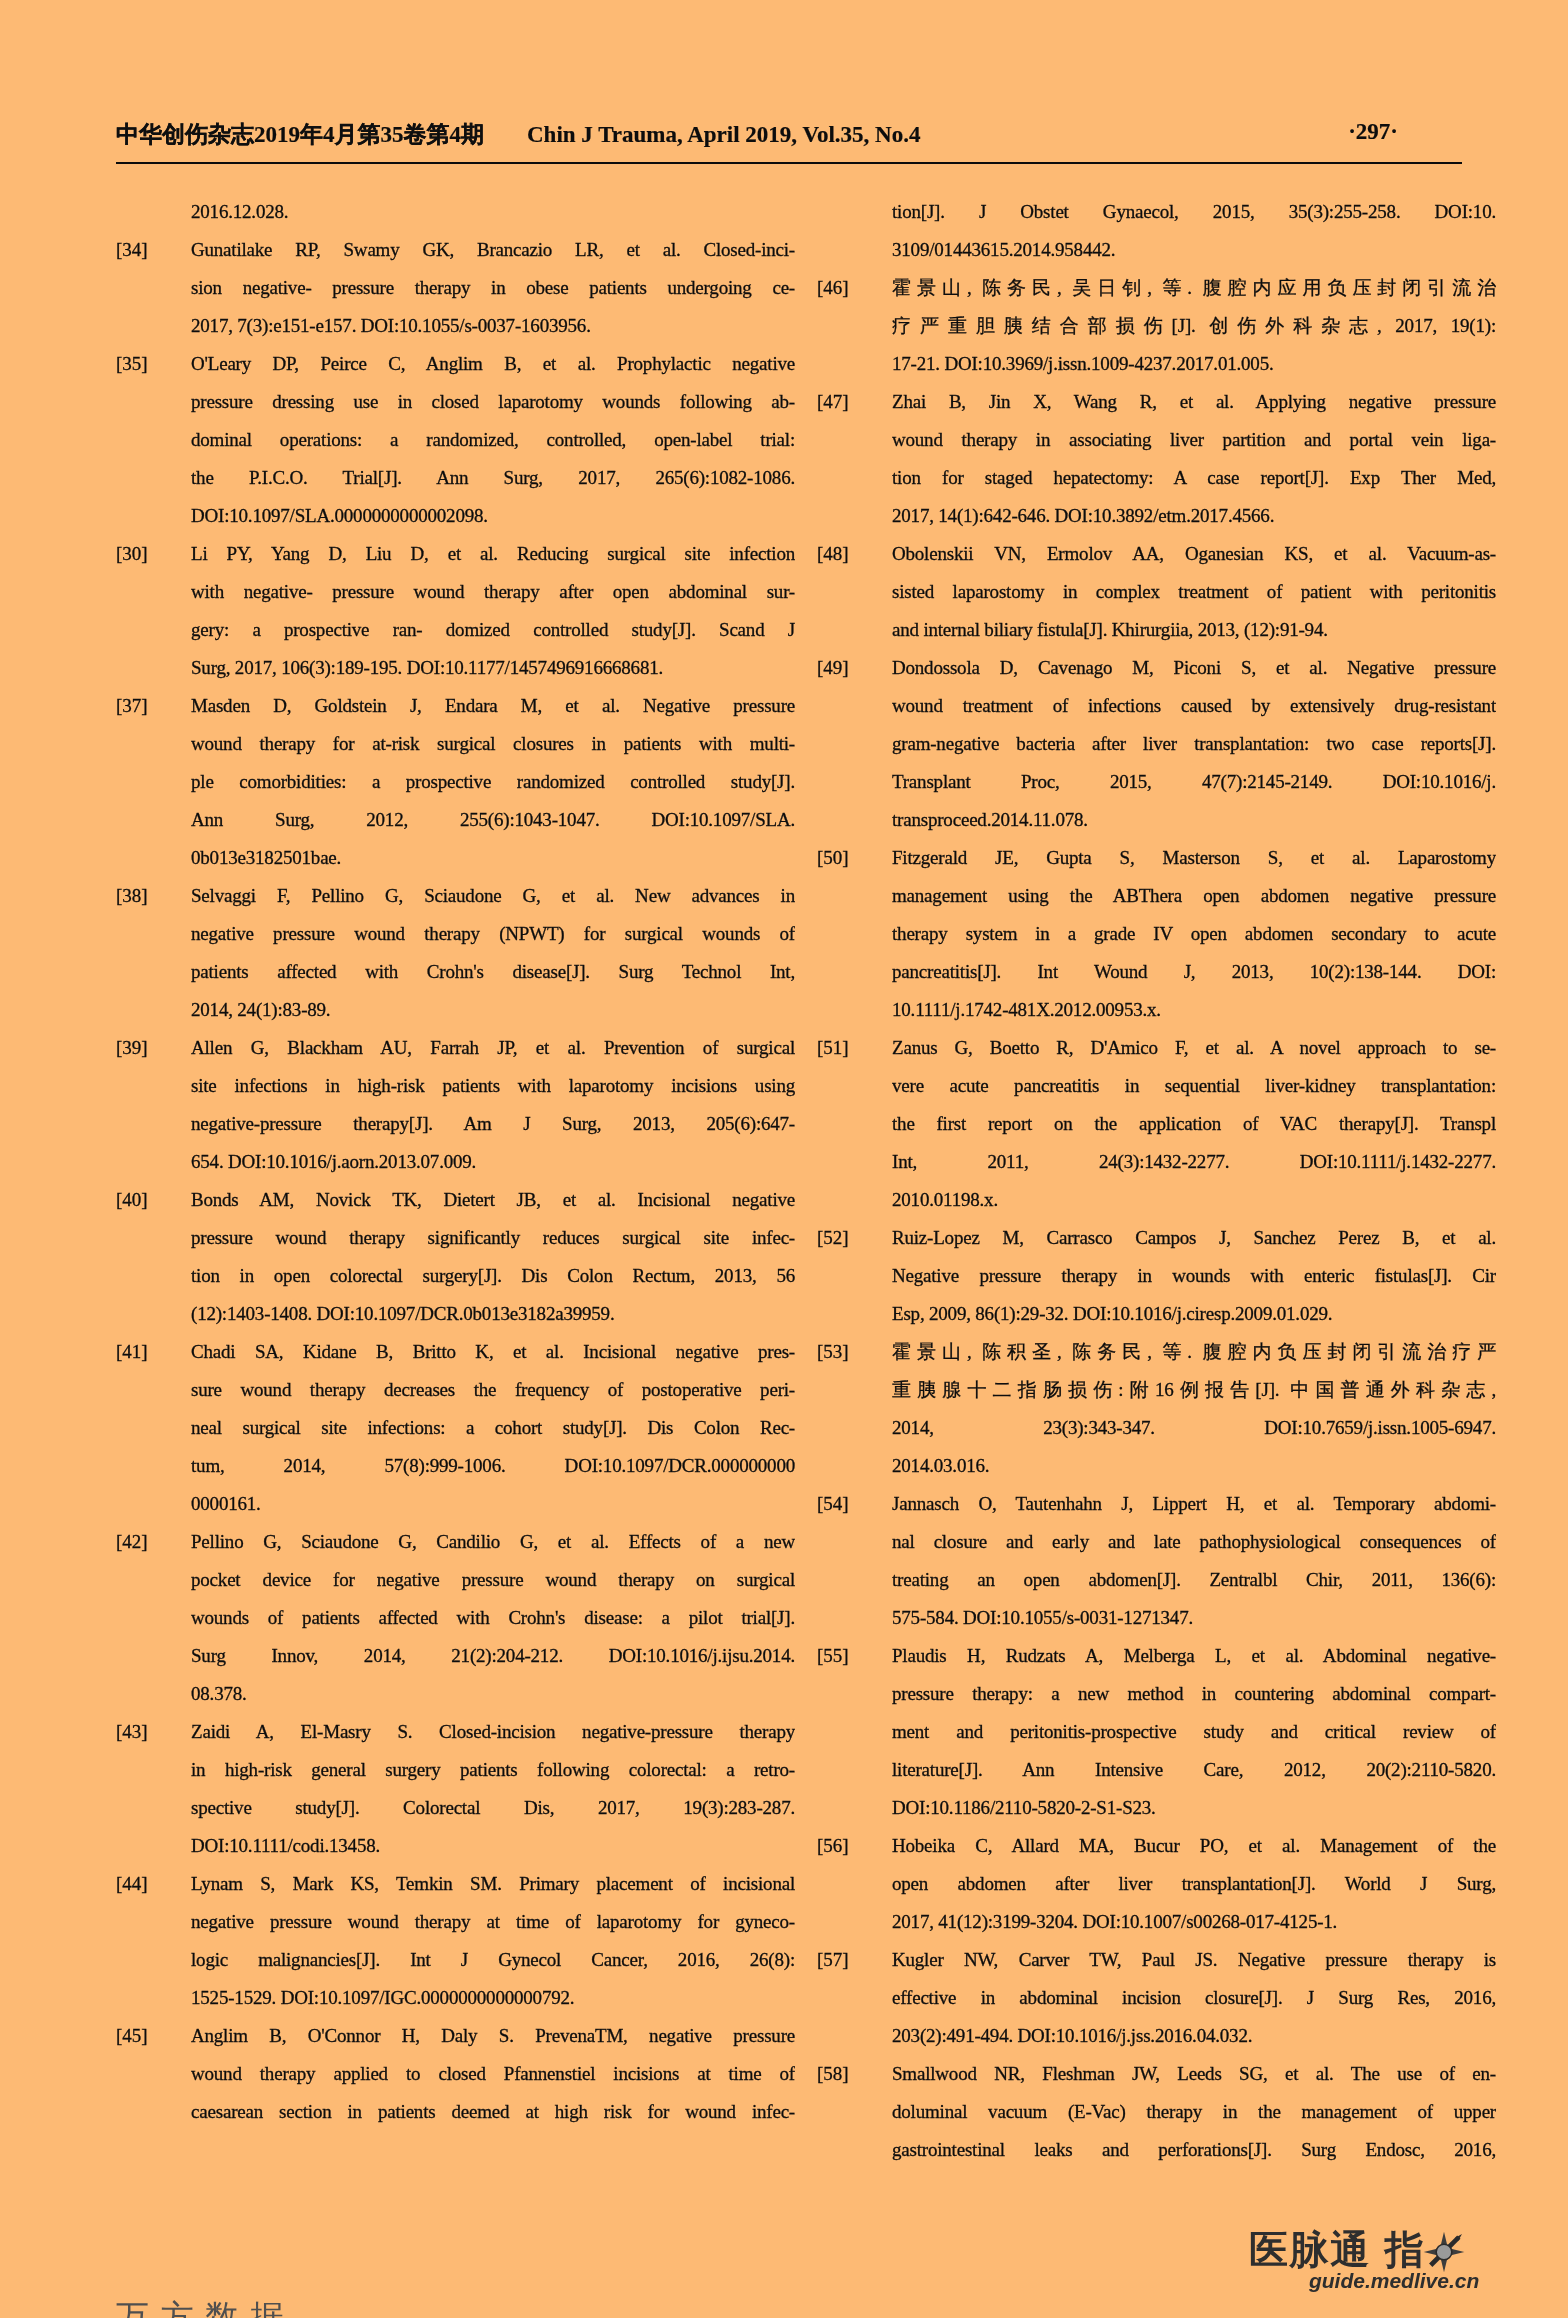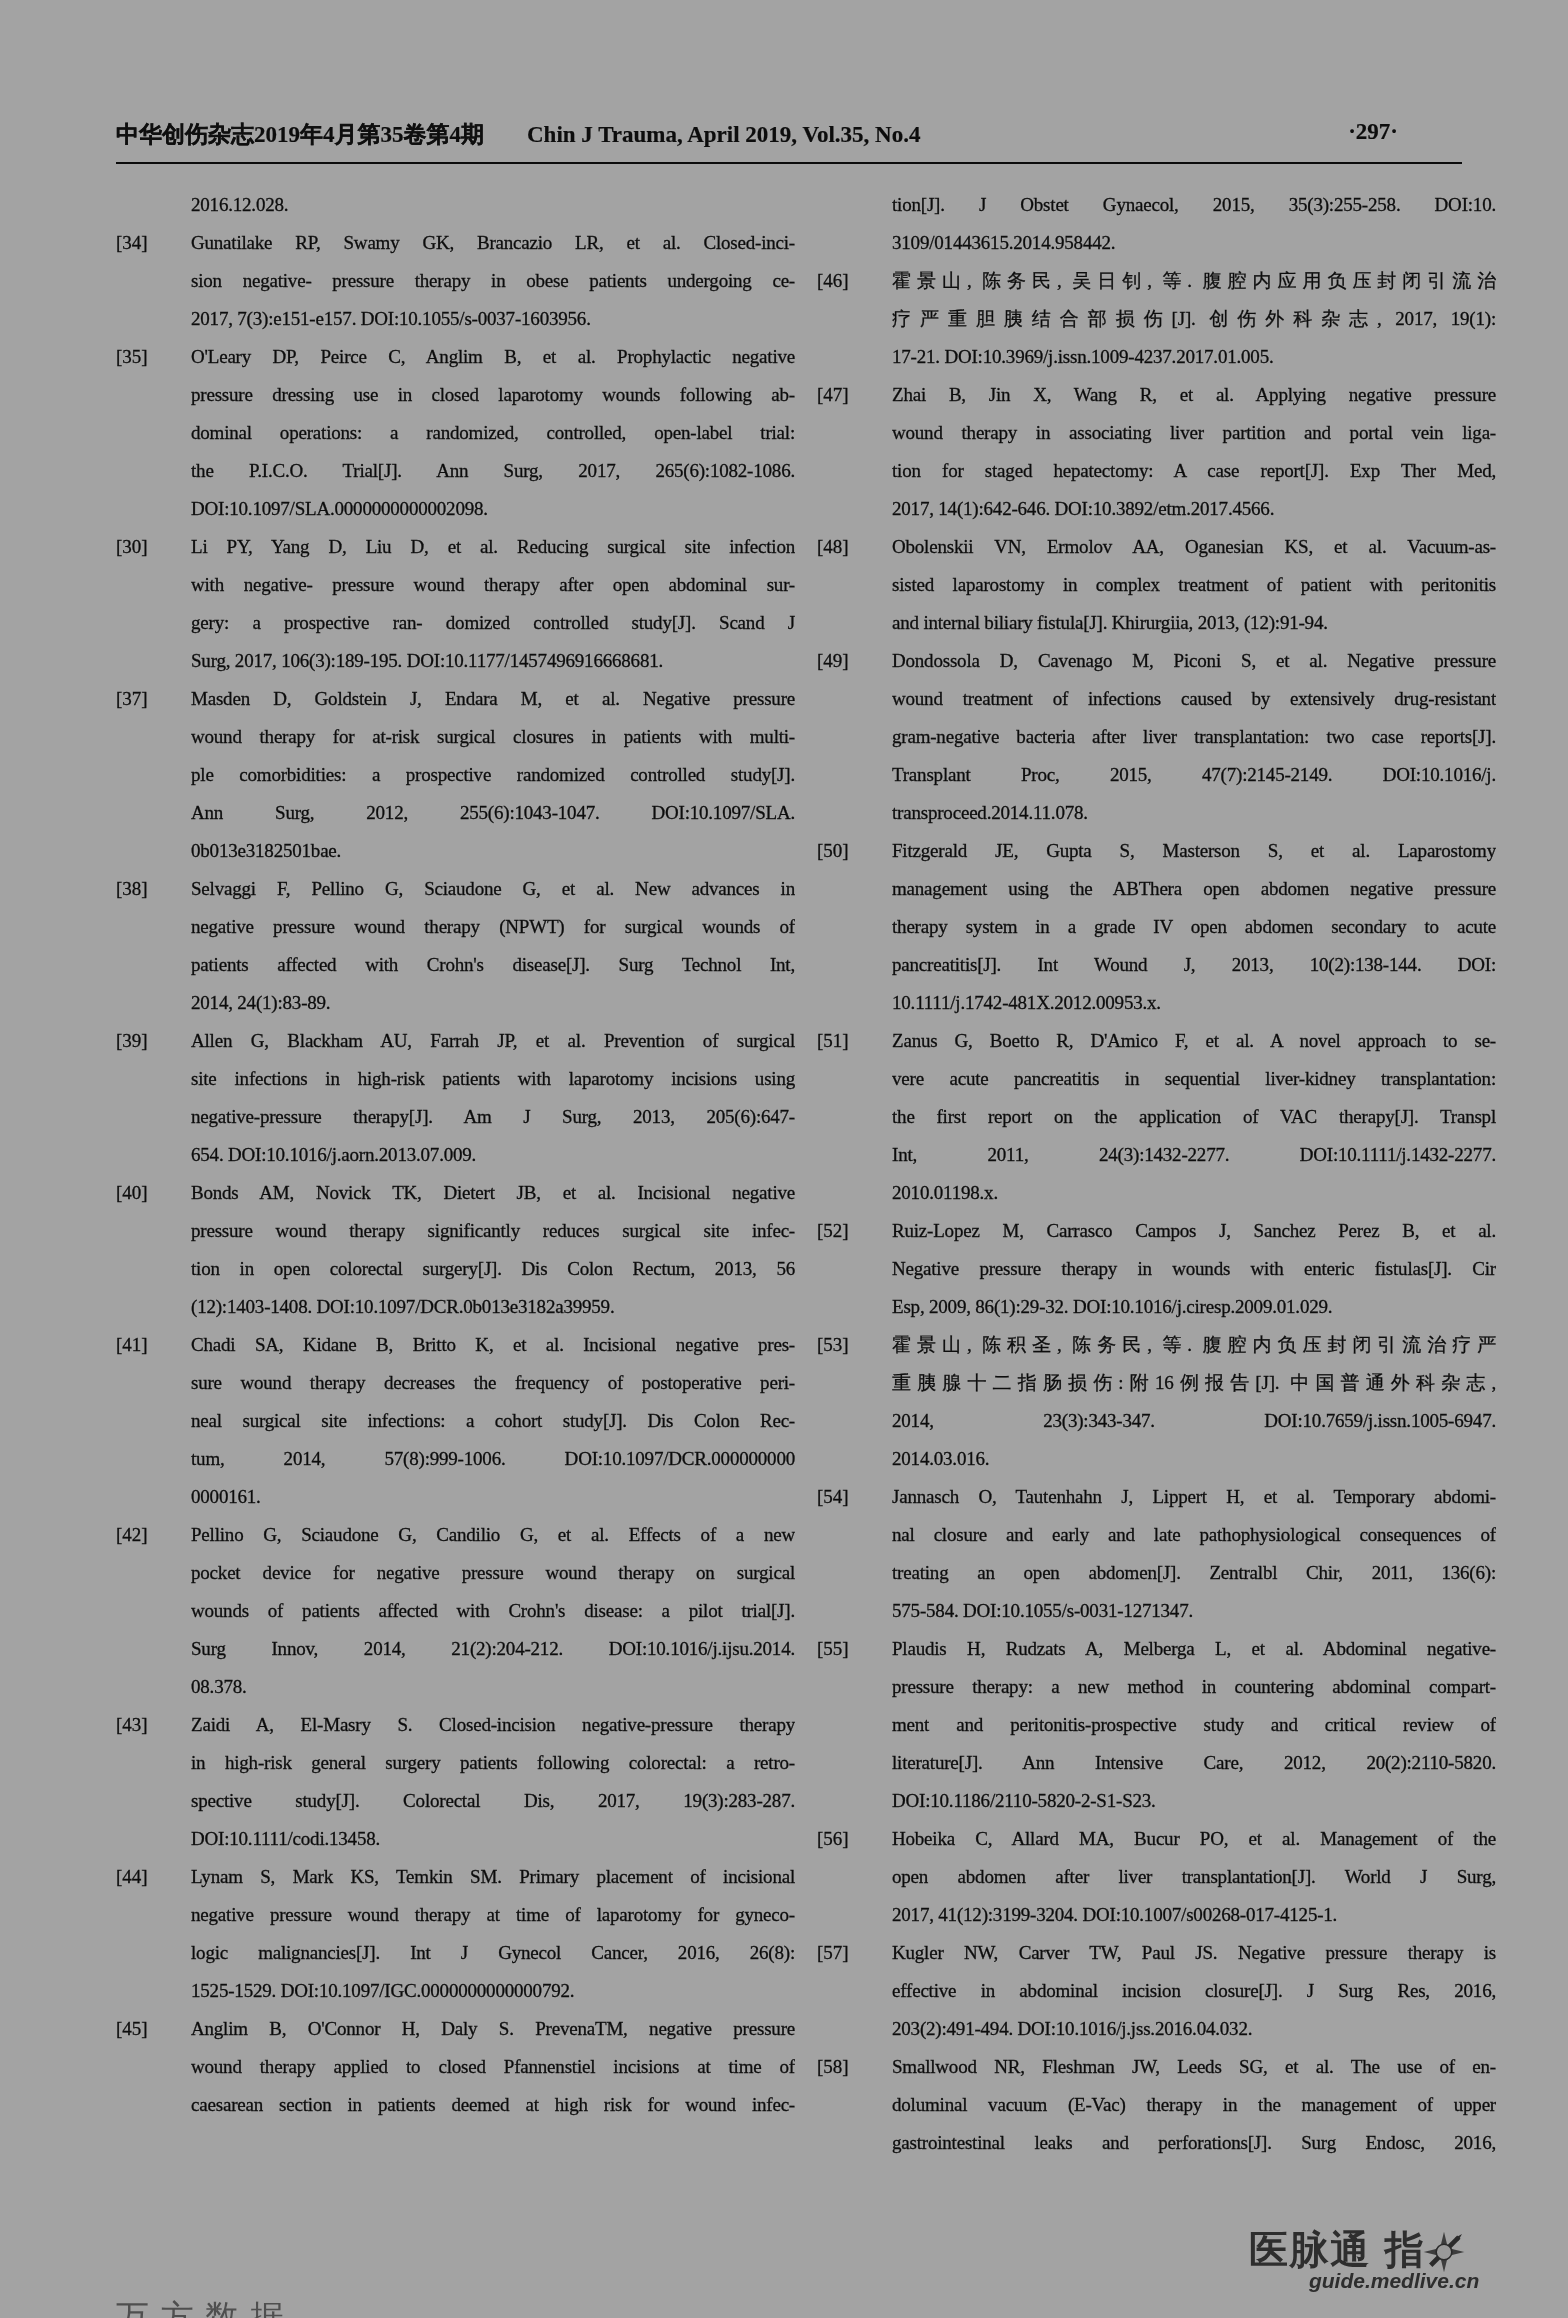--- a/index.html
+++ b/index.html
@@ -1,39 +1,39 @@
 <!DOCTYPE html>
 <html style="font-size:12.6px"><head>
 <meta charset="utf-8">
 <style>
   * { margin:0; padding:0; box-sizing:border-box; }
   html,body { background:#e8e8e8; }
   .page {
     position:relative; width:1569px; height:2319px; margin:0 auto;
-    background:#a3a3a3; color:#0d0d0d;
+    background:#fdba74; color:#0d0d0d;
     font-family:"Liberation Serif","DejaVu Serif",serif;
     overflow:hidden;
   }
   
   .header-row {
     position:absolute; left:116px; top:119px; width:1346px;
     font-size:23px; font-weight:600; white-space:nowrap;
     -webkit-text-stroke:0.2px #111;
   }
   .journal-en { margin-left:43px; }
   .page-number {
     position:absolute; right:171px; top:119px;
     font-size:23px; font-weight:600; -webkit-text-stroke:0.2px #111;
   }
   .header-rule {
     position:absolute; left:116px; top:162px; width:1346px; height:0;
     border-top:2.4px solid #0b0b0b;
   }
   
-  .col { position:absolute; top:186px; width:679px; }
+  .col { position:absolute; top:193px; width:679px; }
   .col-left  { left:116px; }
   .col-right { left:817px; }
   .ref { position:relative; padding-left:75px; }
   .num {
     position:absolute; left:0; top:0;
     font-size:19px; line-height:38px; letter-spacing:0;
     -webkit-text-stroke:0.3px #111;
   }
   .line {
     font-size:19px; line-height:38px; height:38px; overflow:hidden;

